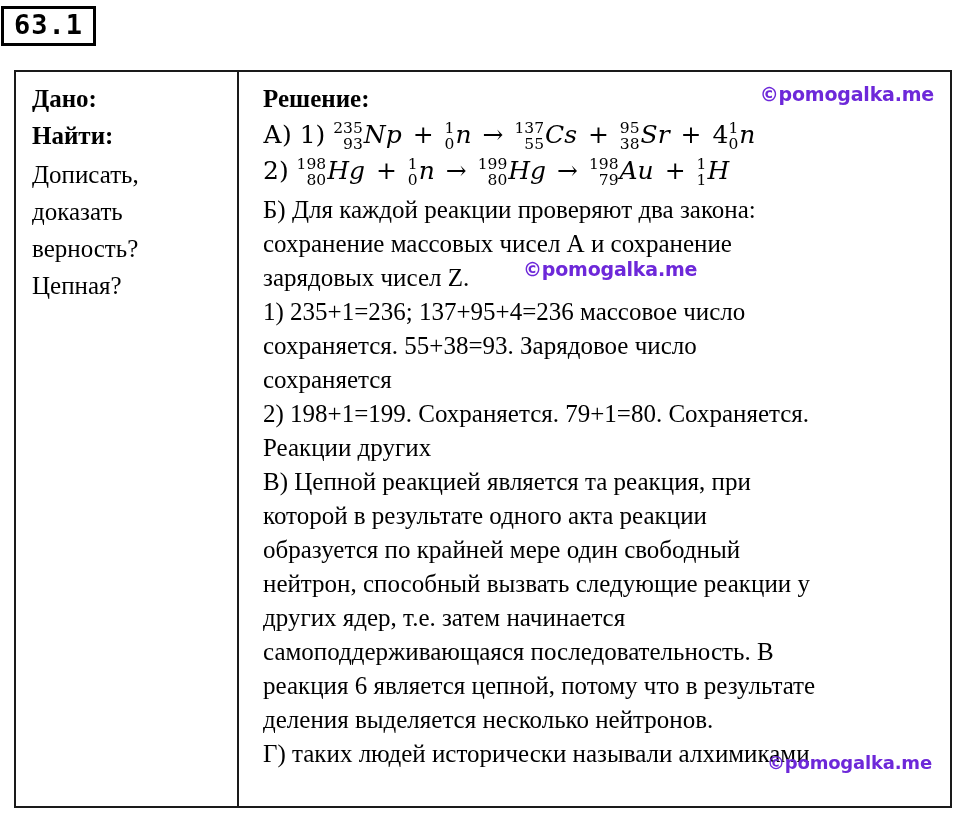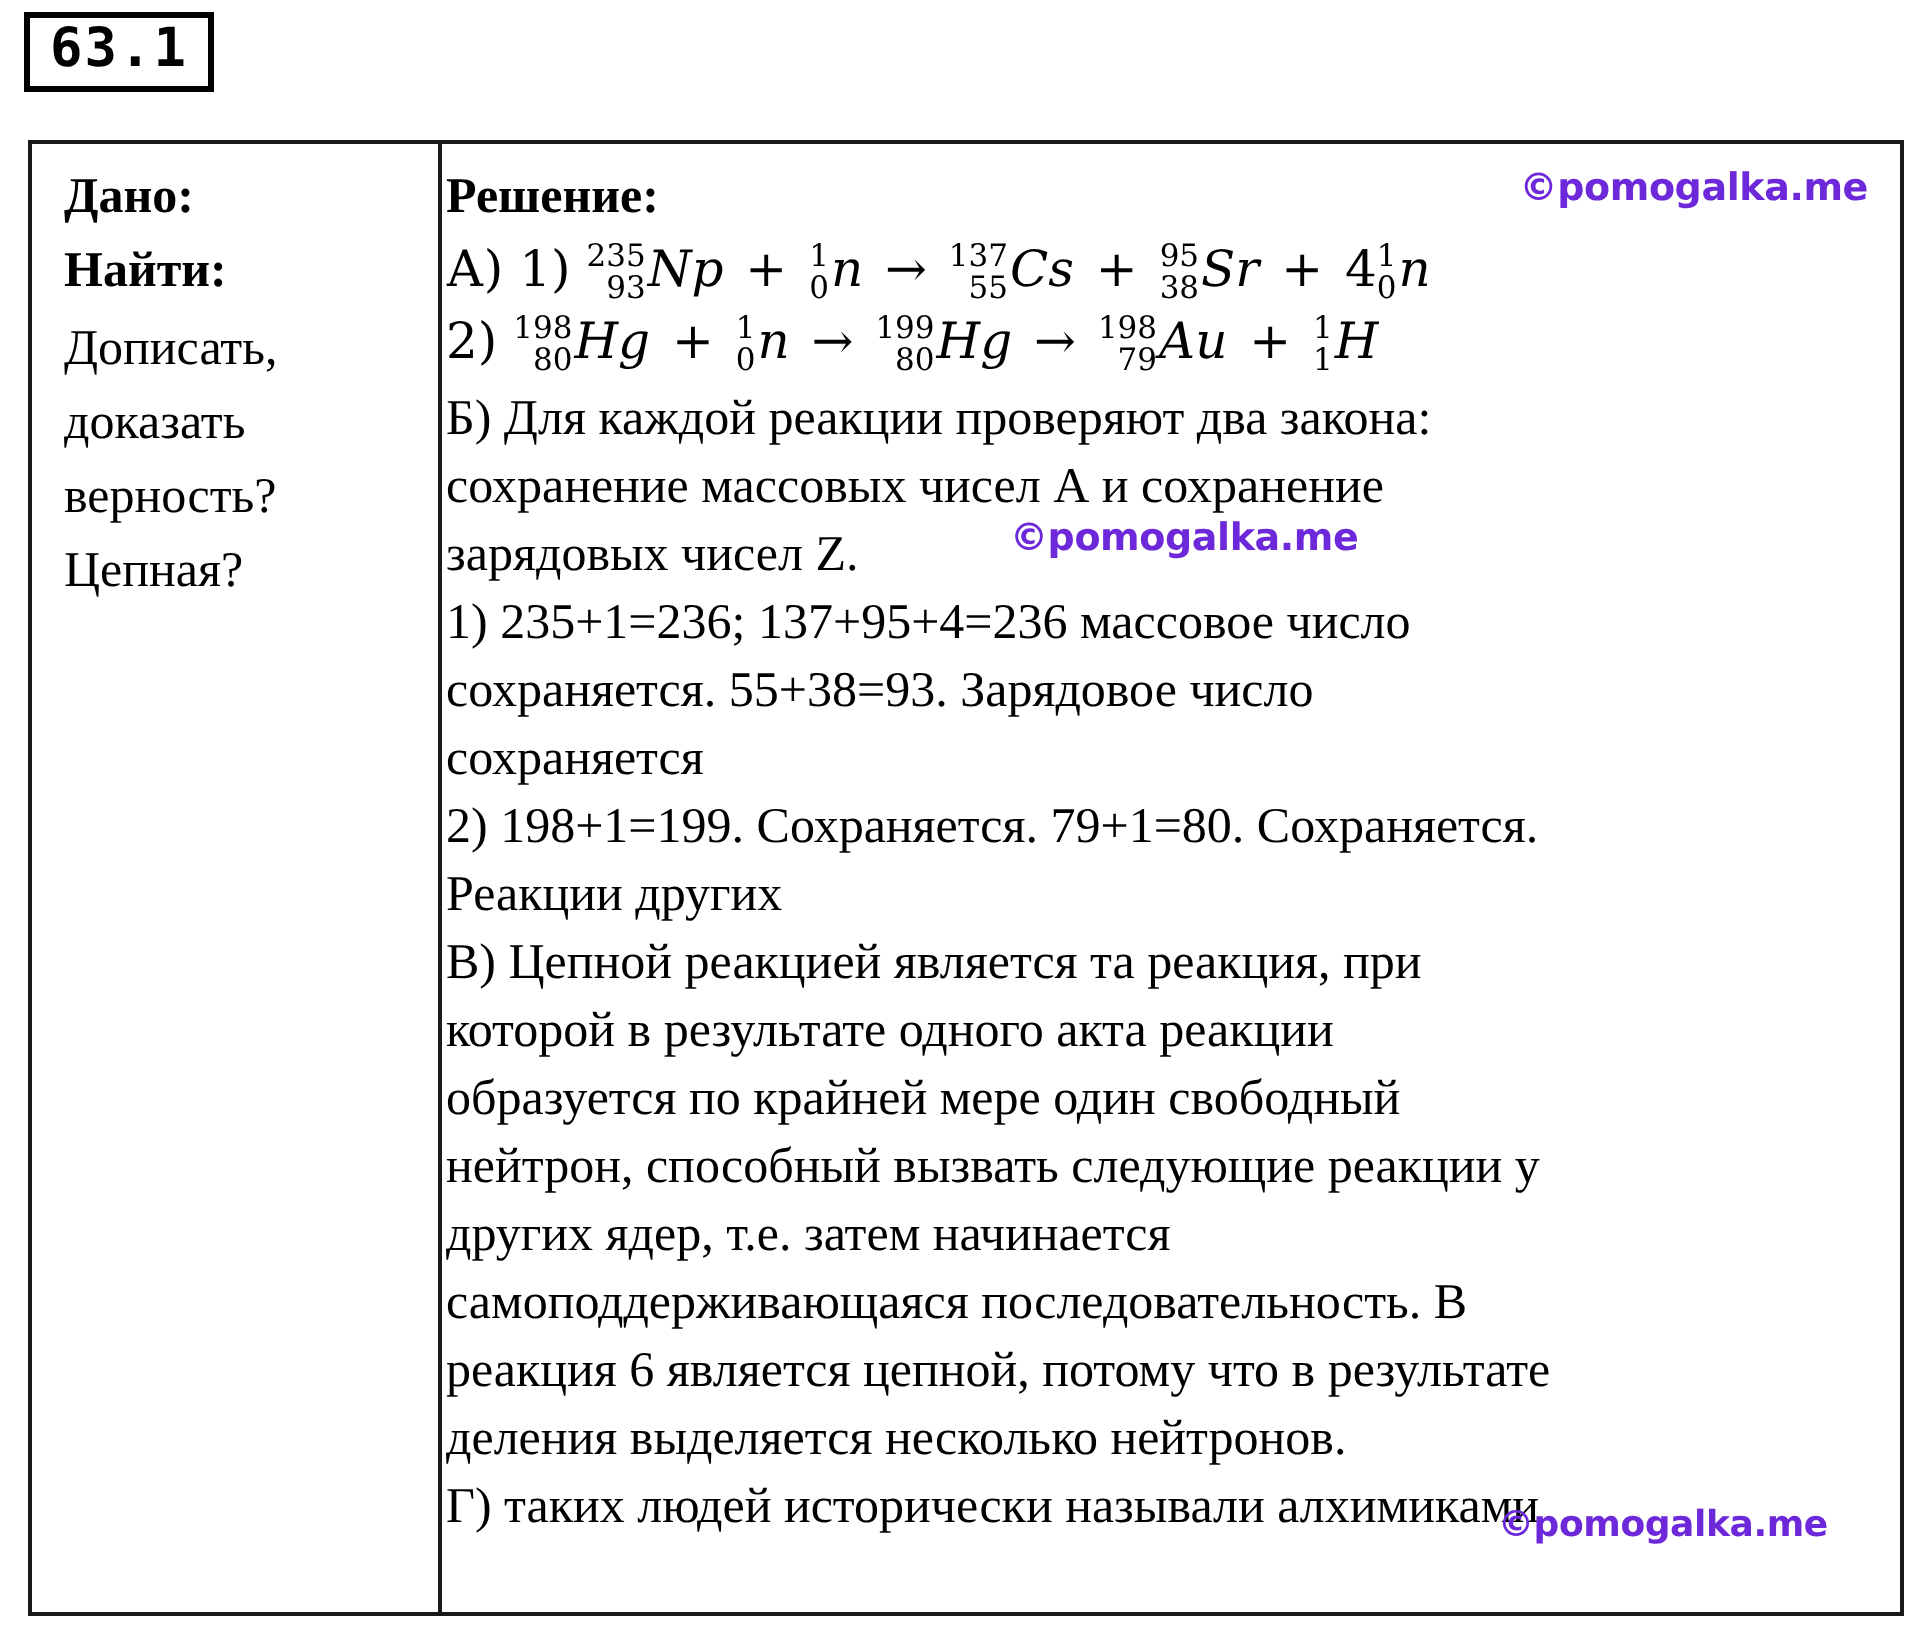--- a/index.html
+++ b/index.html
@@ -12,21 +12,21 @@
     height: 813px;
     position: relative;
     font-family: "Liberation Serif", "DejaVu Serif", serif;
     color: #000000;
     overflow: hidden;
   }
 
   
   #task-number-box {
     position: absolute;
-    left: 12px;
+    left: 1px;
     top: 6px;
     border: 3px solid #000;
     padding: 1px 10px 3px 10px;
     font-family: "DejaVu Sans Mono", "Liberation Mono", monospace;
     font-weight: bold;
     font-size: 27px;
     line-height: 30px;
     letter-spacing: 1px;
   }
 
@@ -36,28 +36,28 @@
     left: 14px;
     top: 70px;
     width: 938px;
     height: 738px;
     box-sizing: border-box;
     border: 2px solid #1a1a1a;
     display: flex;
   }
   #given-cell {
     box-sizing: border-box;
-    width: 205px;
+    width: 223px;
     border-right: 2px solid #1a1a1a;
     padding: 8px 10px 0 16px;
   }
   #solution-cell {
     box-sizing: border-box;
     flex: 1;
-    padding: 8px 10px 0 2px;
+    padding: 8px 10px 0 24px;
     position: relative;
   }
 
   
   .col-head {
     font-weight: bold;
     font-size: 25px;
     line-height: 37px;
     margin: 0;
     white-space: nowrap;

